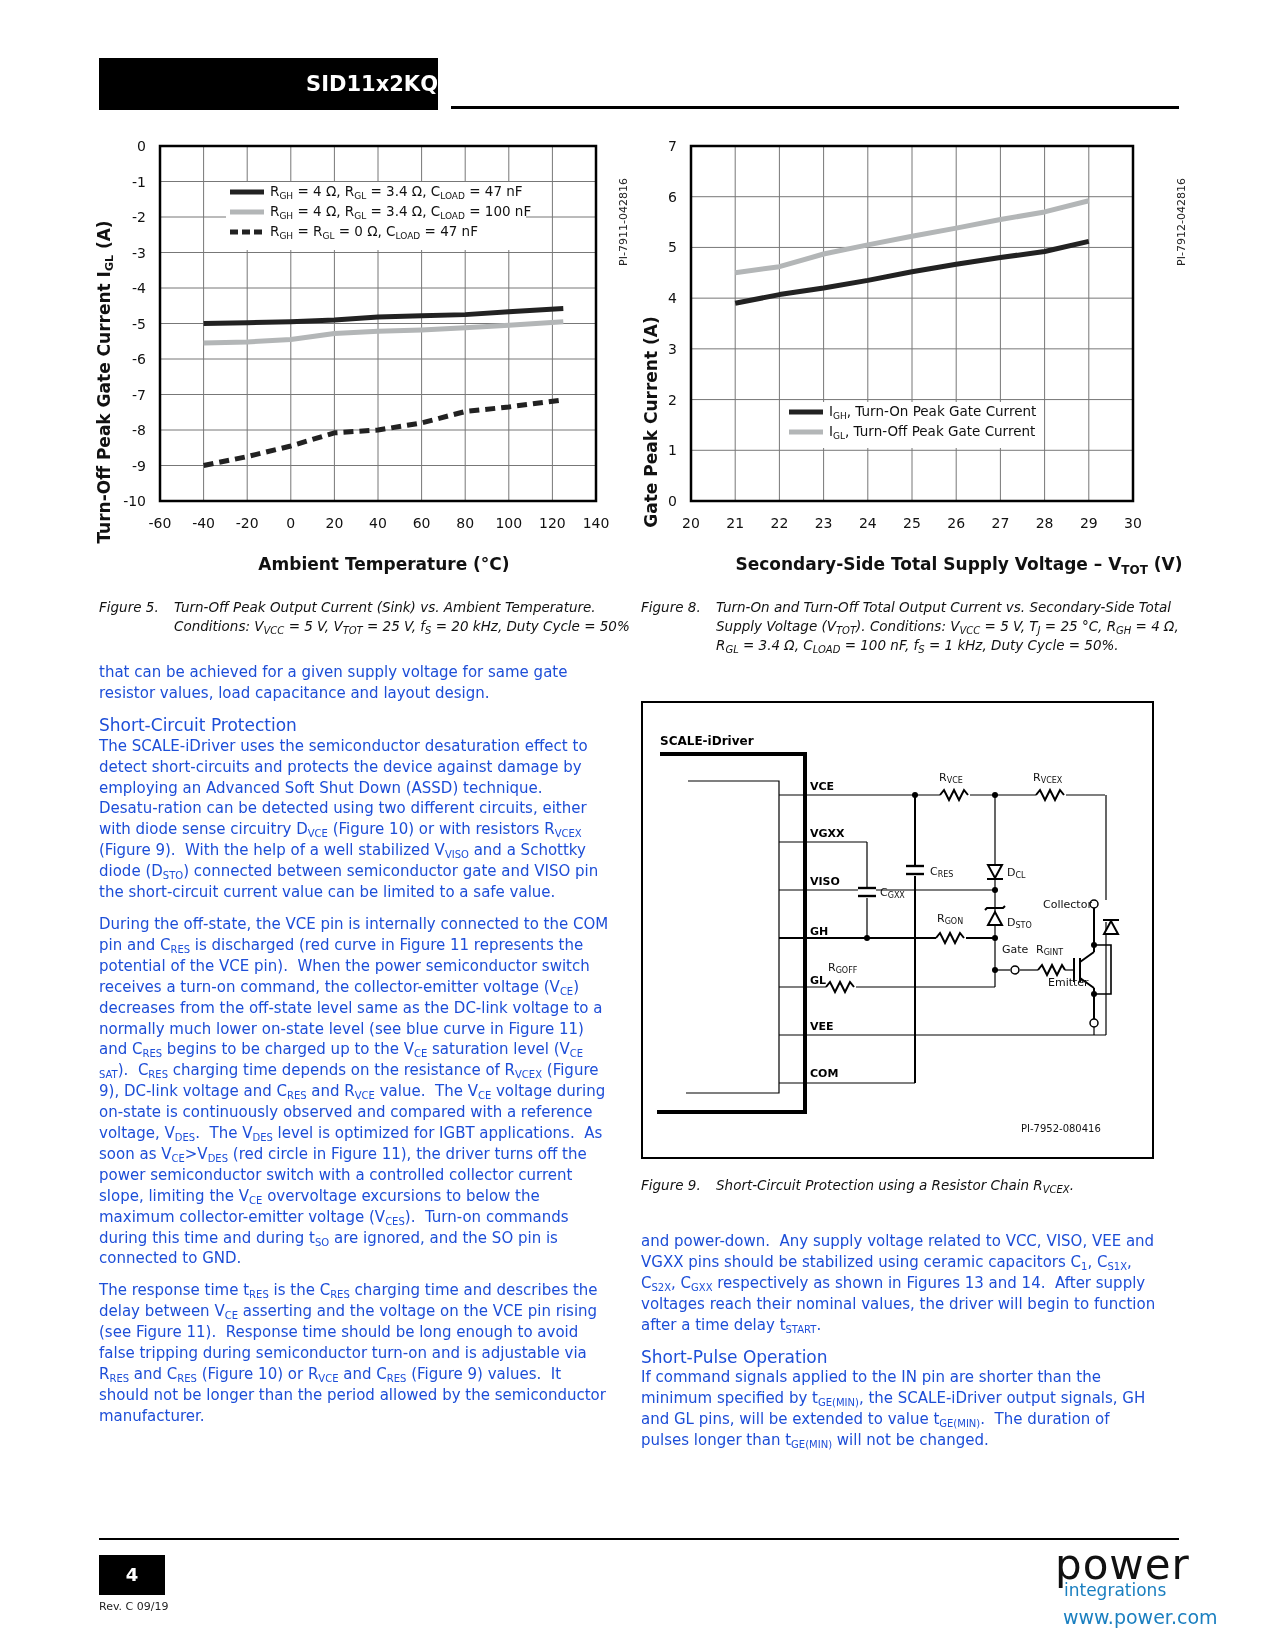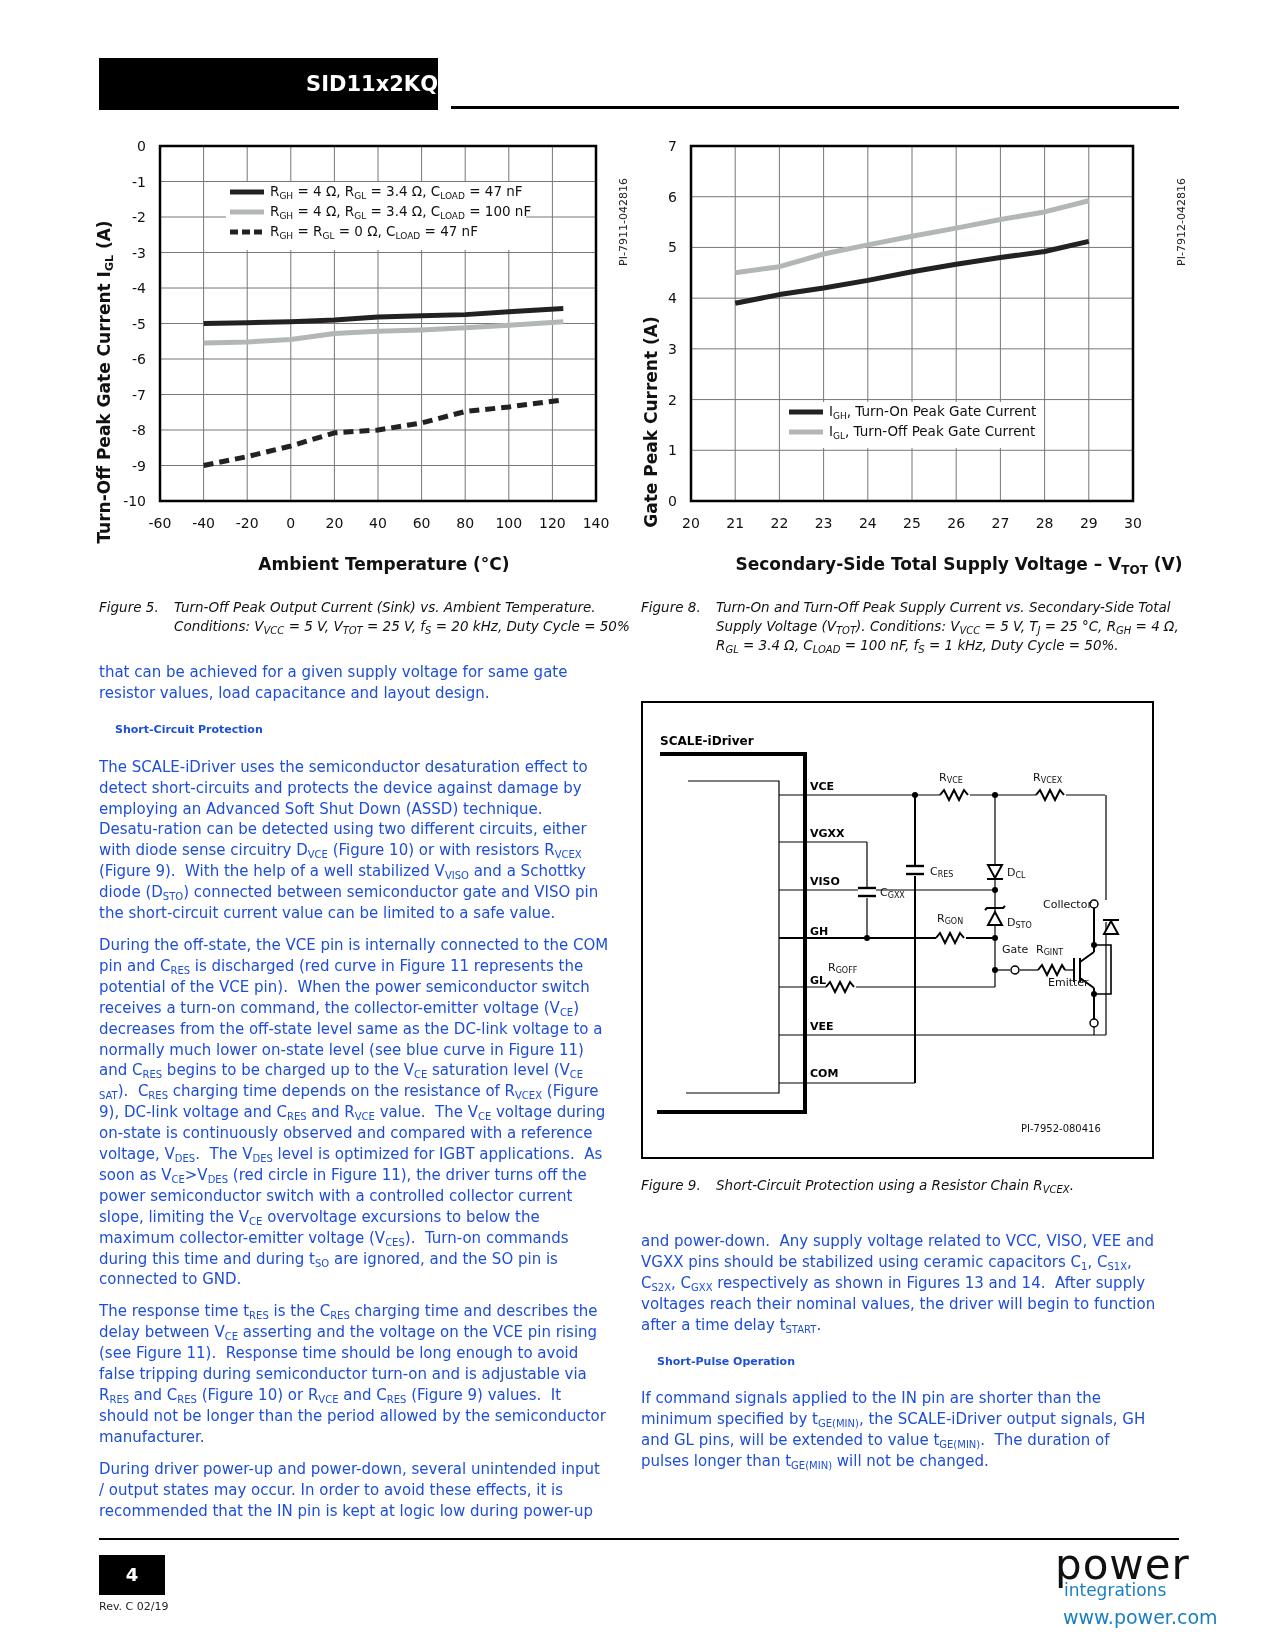--- a/index.html
+++ b/index.html
@@ -7,21 +7,21 @@
   .abs{position:absolute;}
   .hdr-box{left:99px;top:58px;width:339px;height:52px;background:#000;}
   .hdr-title{left:99px;top:58px;width:339px;height:52px;color:#fff;font-weight:bold;font-size:21px;line-height:52px;text-indent:102px;font-family:"DejaVu Sans",sans-serif;text-align:right;}
   .hdr-rule{left:451px;top:106px;width:728px;height:3px;background:#000;}
   svg text{font-family:"DejaVu Sans",sans-serif;}
   .caption{font-style:italic;font-size:13.5px;line-height:19px;color:#111;}
   .caption .num{position:absolute;left:0;top:0;}
   .caption .txt{position:absolute;left:75px;top:0;width:470px;font-style:italic;}
   .body{font-size:15px;line-height:20.9px;color:#1d4ed8;}
   .body p{margin:0 0 11px 0;}
-  .body h3{margin:16px;font-size:11px;font-weight:bold;line-height:20.9px;}
+  .body h3{margin:0;font-size:17px;font-weight:normal;line-height:20.9px;}
   sub{font-size:10px;vertical-align:-3px;line-height:0;}
   .footer-rule{left:99px;top:1538px;width:1080px;height:2px;background:#000;}
   .page-box{left:99px;top:1555px;width:66px;height:40px;background:#000;color:#fff;font-weight:bold;font-size:18px;text-align:center;line-height:40px;}
   .rev{left:99px;top:1600px;font-size:11px;color:#222;}
   .logo-power{left:1055px;top:1548px;font-size:42px;letter-spacing:1px;color:#111;line-height:34px;}
   .logo-int{left:1064px;top:1580px;font-size:17px;color:#1a7fc0;}
   .logo-url{left:1063px;top:1606px;font-size:19px;color:#1a7fc0;}
 </style>
 </head>
 <body>
@@ -157,21 +157,21 @@
       <text x="194" y="306" font-size="13.5" fill="#111"><tspan>I</tspan><tspan font-size="9" dy="3">GL</tspan><tspan dy="-3">, Turn-Off Peak Gate Current</tspan></text>
     </g>
   <text font-size="11" fill="#222" transform="translate(550,92) rotate(-90)" text-anchor="middle">PI-7912-042816</text>
   <text font-size="17" font-weight="bold" fill="#111" transform="translate(22,292) rotate(-90)" text-anchor="middle">Gate Peak Current (A)</text>
   <text font-size="17" font-weight="bold" fill="#111" x="324" y="440" text-anchor="middle">Secondary-Side Total Supply Voltage – V<tspan font-size="12" dy="4">TOT</tspan><tspan dy="-4"> (V)</tspan></text>
 </svg>
 
 <div class="abs caption" style="left:641px;top:598px;width:540px;height:65px;">
   <span class="num">Figure 8.</span>
   <span class="txt">
-    <span>Turn-On and Turn-Off Peak Supply Current vs. Secondary-Side Total</span><br>
+    <span>Turn-On and Turn-Off Total Output Current vs. Secondary-Side Total</span><br>
     Supply Voltage (V<sub>TOT</sub>). Conditions: V<sub>VCC</sub> = 5 V, T<sub>J</sub> = 25 °C, R<sub>GH</sub> = 4 Ω,<br>
     R<sub>GL</sub> = 3.4 Ω, C<sub>LOAD</sub> = 100 nF, f<sub>S</sub> = 1 kHz, Duty Cycle = 50%.
   </span>
 </div>
 
 <svg class="abs" style="left:640px;top:700px;" width="515" height="460">
   <rect x="2" y="2" width="511" height="456" fill="none" stroke="#000" stroke-width="2"></rect>
   <text x="20" y="45" font-size="12" font-weight="bold">SCALE-iDriver</text>
 
   <polyline points="20,54 165,54 165,412 17,412" fill="none" stroke="#000" stroke-width="4"></polyline>
@@ -284,27 +284,26 @@
   <span class="num">Figure 9.</span>
   <span class="txt">Short-Circuit Protection using a Resistor Chain R<sub>VCEX</sub>.</span>
 </div>
 
 <div class="abs body" style="left:99px;top:662px;width:510px;">
   <p>that can be achieved for a given supply voltage for same gate resistor values, load capacitance and layout design.</p>
   <h3>Short-Circuit Protection</h3>
   <p>The SCALE-iDriver uses the semiconductor desaturation effect to detect short-circuits and protects the device against damage by employing an Advanced Soft Shut Down (ASSD) technique.&nbsp; Desatu-ration can be detected using two different circuits, either with diode sense circuitry D<sub>VCE</sub> (Figure 10) or with resistors R<sub>VCEX</sub> (Figure 9).&nbsp; With the help of a well stabilized V<sub>VISO</sub> and a Schottky diode (D<sub>STO</sub>) connected between semiconductor gate and VISO pin the short-circuit current value can be limited to a safe value.</p>
   <p>During the off-state, the VCE pin is internally connected to the COM pin and C<sub>RES</sub> is discharged (red curve in Figure 11 represents the potential of the VCE pin).&nbsp; When the power semiconductor switch receives a turn-on command, the collector-emitter voltage (V<sub>CE</sub>) decreases from the off-state level same as the DC-link voltage to a normally much lower on-state level (see blue curve in Figure 11) and C<sub>RES</sub> begins to be charged up to the V<sub>CE</sub> saturation level (V<sub>CE SAT</sub>).&nbsp; C<sub>RES</sub> charging time depends on the resistance of R<sub>VCEX</sub> (Figure 9), DC-link voltage and C<sub>RES</sub> and R<sub>VCE</sub> value.&nbsp; The V<sub>CE</sub> voltage during on-state is continuously observed and compared with a reference voltage, V<sub>DES</sub>.&nbsp; The V<sub>DES</sub> level is optimized for IGBT applications.&nbsp; As soon as V<sub>CE</sub>&gt;V<sub>DES</sub> (red circle in Figure 11), the driver turns off the power semiconductor switch with a controlled collector current slope, limiting the V<sub>CE</sub> overvoltage excursions to below the maximum collector-emitter voltage (V<sub>CES</sub>).&nbsp; Turn-on commands during this time and during t<sub>SO</sub> are ignored, and the SO pin is connected to GND.</p>
   <p>The response time t<sub>RES</sub> is the C<sub>RES</sub> charging time and describes the delay between V<sub>CE</sub> asserting and the voltage on the VCE pin rising (see Figure 11).&nbsp; Response time should be long enough to avoid false tripping during semiconductor turn-on and is adjustable via R<sub>RES</sub> and C<sub>RES</sub> (Figure 10) or R<sub>VCE</sub> and C<sub>RES</sub> (Figure 9) values.&nbsp; It should not be longer than the period allowed by the semiconductor manufacturer.</p>
-  <p>During driver power-up and power-down, several unintended input / output states may occur. In order to avoid these effects, it is recommended that the IN pin is kept at logic low during power-up</p>
 </div>
 
 <div class="abs body" style="left:641px;top:1231px;width:520px;">
   <p>and power-down.&nbsp; Any supply voltage related to VCC, VISO, VEE and VGXX pins should be stabilized using ceramic capacitors C<sub>1</sub>, C<sub>S1X</sub>, C<sub>S2X</sub>, C<sub>GXX</sub> respectively as shown in Figures 13 and 14.&nbsp; After supply voltages reach their nominal values, the driver will begin to function after a time delay t<sub>START</sub>.</p>
   <h3>Short-Pulse Operation</h3>
   <p>If command signals applied to the IN pin are shorter than the minimum specified by t<sub>GE(MIN)</sub>, the SCALE-iDriver output signals, GH and GL pins, will be extended to value t<sub>GE(MIN)</sub>.&nbsp; The duration of pulses longer than t<sub>GE(MIN)</sub> will not be changed.</p>
 </div>
 
 <div class="abs footer-rule"></div>
 <div class="abs page-box">4</div>
-<div class="abs rev">Rev. C 02/19</div>
+<div class="abs rev">Rev. C 09/19</div>
 <div class="abs logo-power">power</div>
 <div class="abs logo-int">integrations</div>
 <div class="abs logo-url">www.power.com</div>
 
 </body></html>

